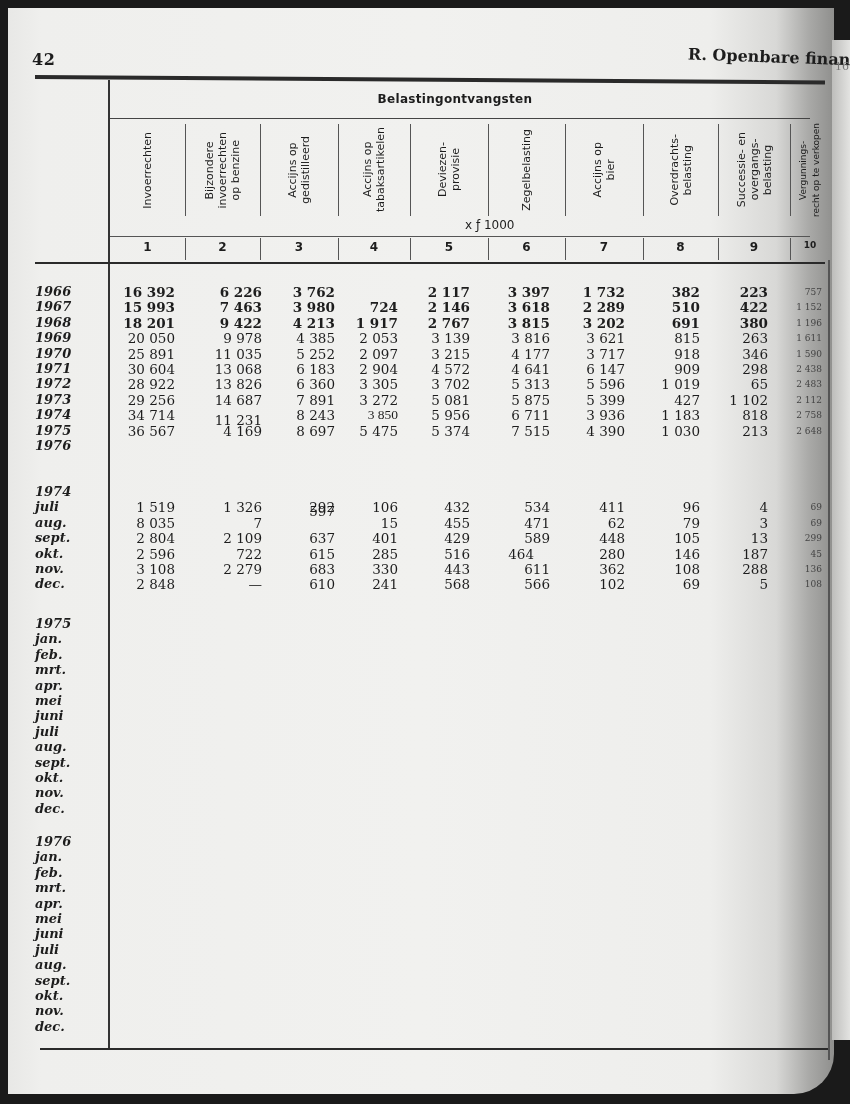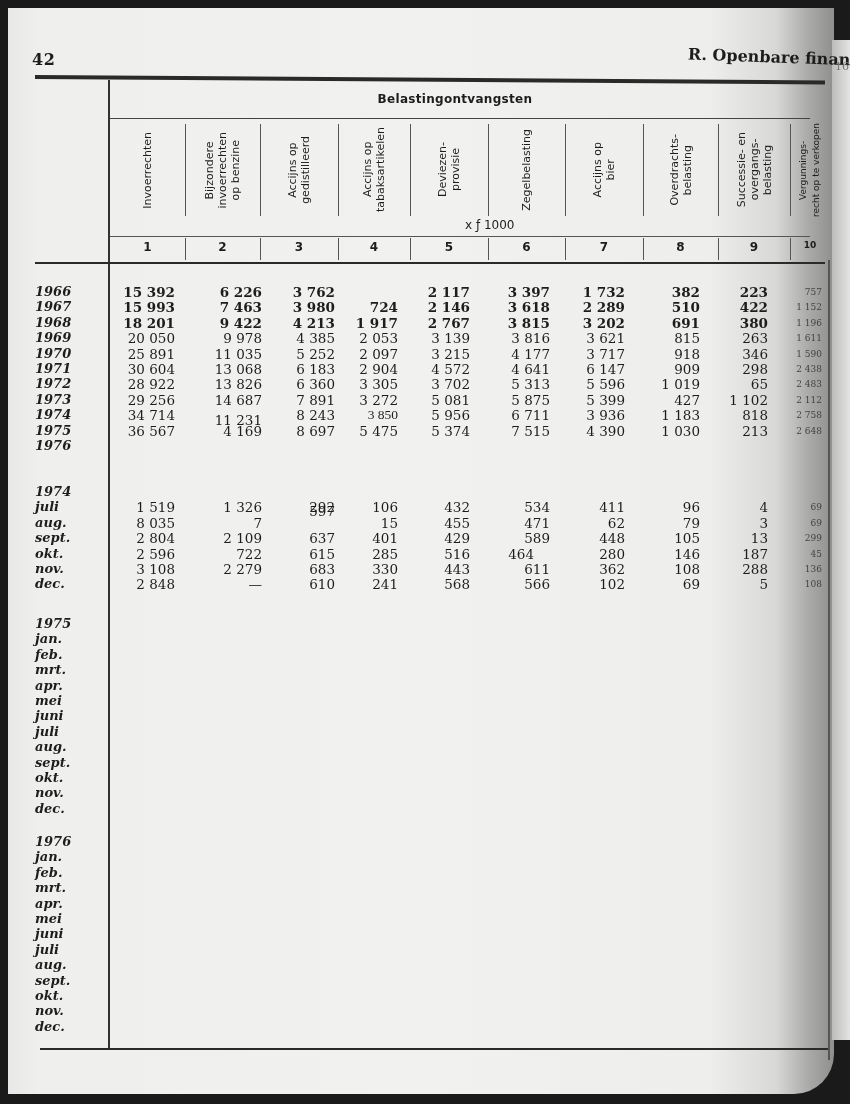--- a/index.html
+++ b/index.html
@@ -149,21 +149,21 @@
     <div class="col-div" style="left: 718px; top: 124px; height: 92px;"></div>
     <div class="col-div" style="left: 718px; top: 238px; height: 22px;"></div>
     <div class="col-head" style="left: 790px; width: 40px;">
       <span class="vt" style="font-size: 9px;">Vergunnings-
 recht op te verkopen</span>
     </div>
     <div class="col-num" style="left: 790px; width: 40px; font-size: 9px;">10</div>
     <div class="col-div" style="left: 790px; top: 124px; height: 92px;"></div>
     <div class="col-div" style="left: 790px; top: 238px; height: 22px;"></div>
     <div class="row-label" style="top: 284px;">1966</div>
-    <div class="cell b" style="top: 284px; right: 675px;">15 392</div>
+    <div class="cell b" style="top: 284px; right: 675px;">16 392</div>
     <div class="cell b" style="top: 284px; right: 588px;">6 226</div>
     <div class="cell b" style="top: 284px; right: 515px;">3 762</div>
     <div class="cell b" style="top: 284px; right: 452px;"></div>
     <div class="cell b" style="top: 284px; right: 380px;">2 117</div>
     <div class="cell b" style="top: 284px; right: 300px;">3 397</div>
     <div class="cell b" style="top: 284px; right: 225px;">1 732</div>
     <div class="cell b" style="top: 284px; right: 150px;">382</div>
     <div class="cell b" style="top: 284px; right: 82px;">223</div>
     <div class="cell c10" style="top: 287px; right: 28px;">757</div>
     <div class="row-label" style="top: 299.4px;">1967</div>

